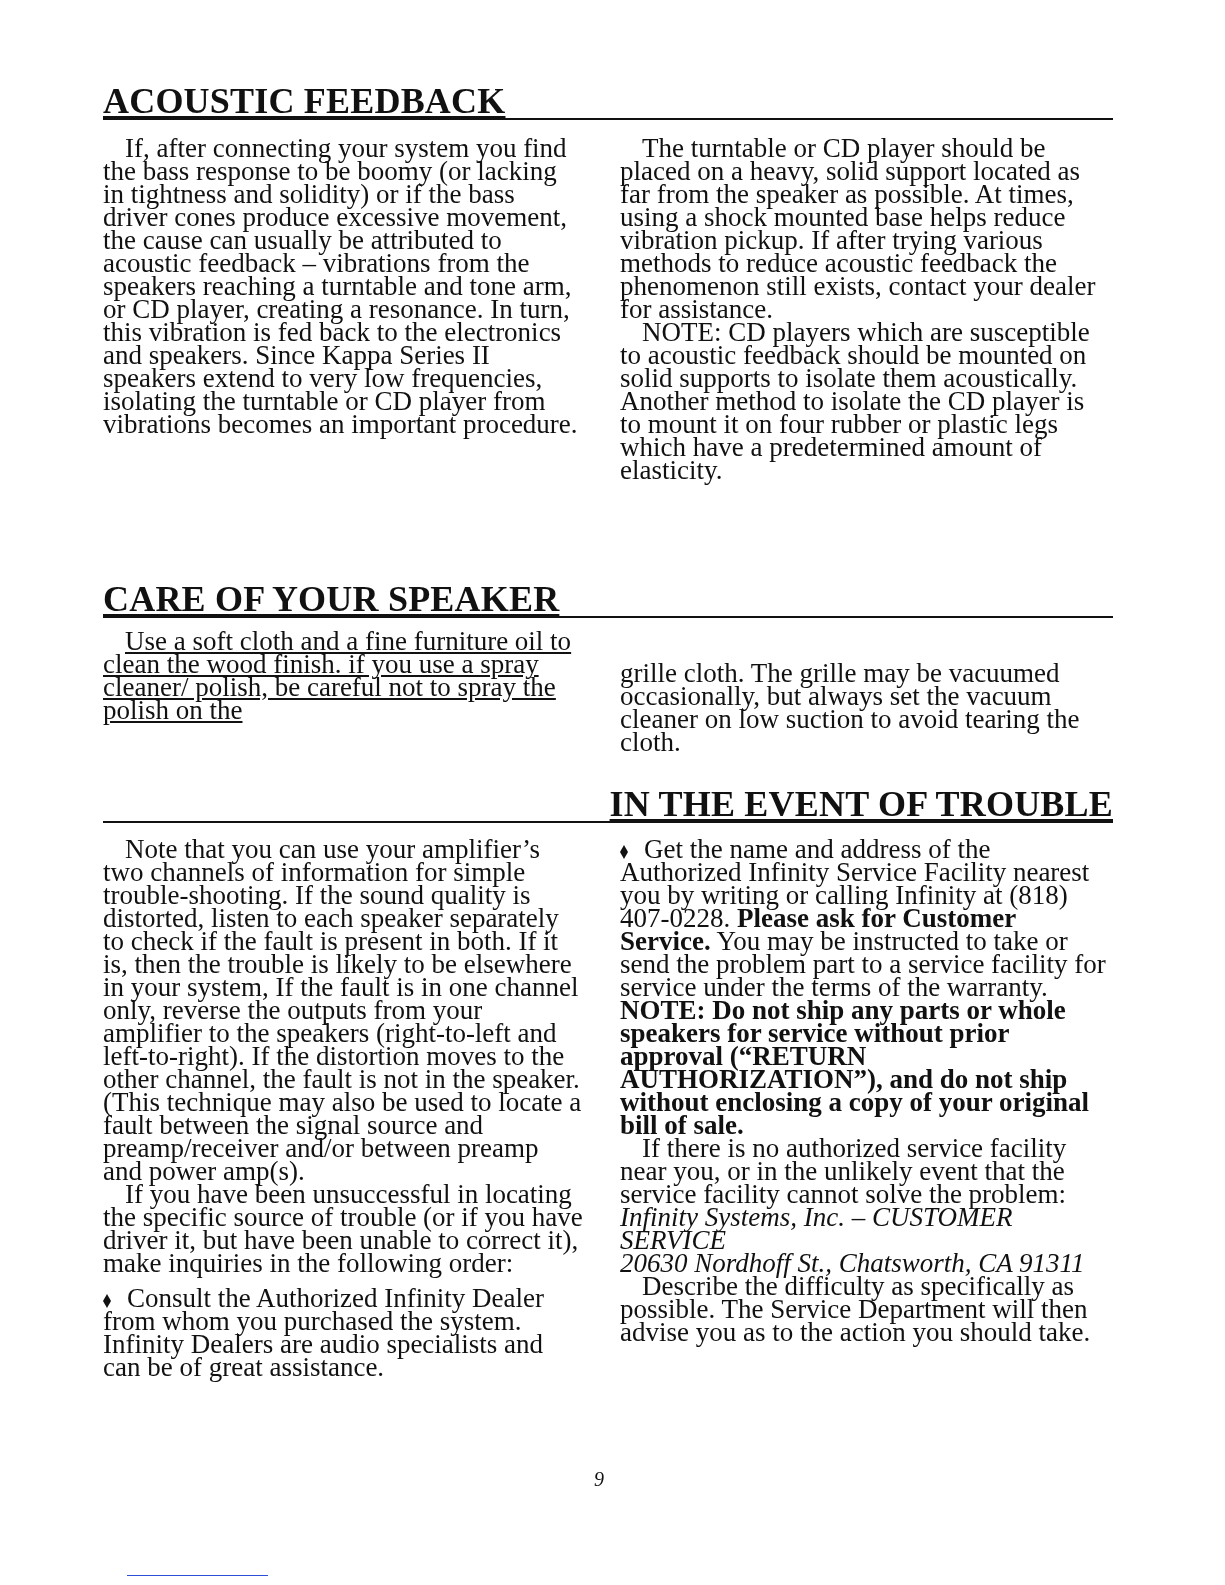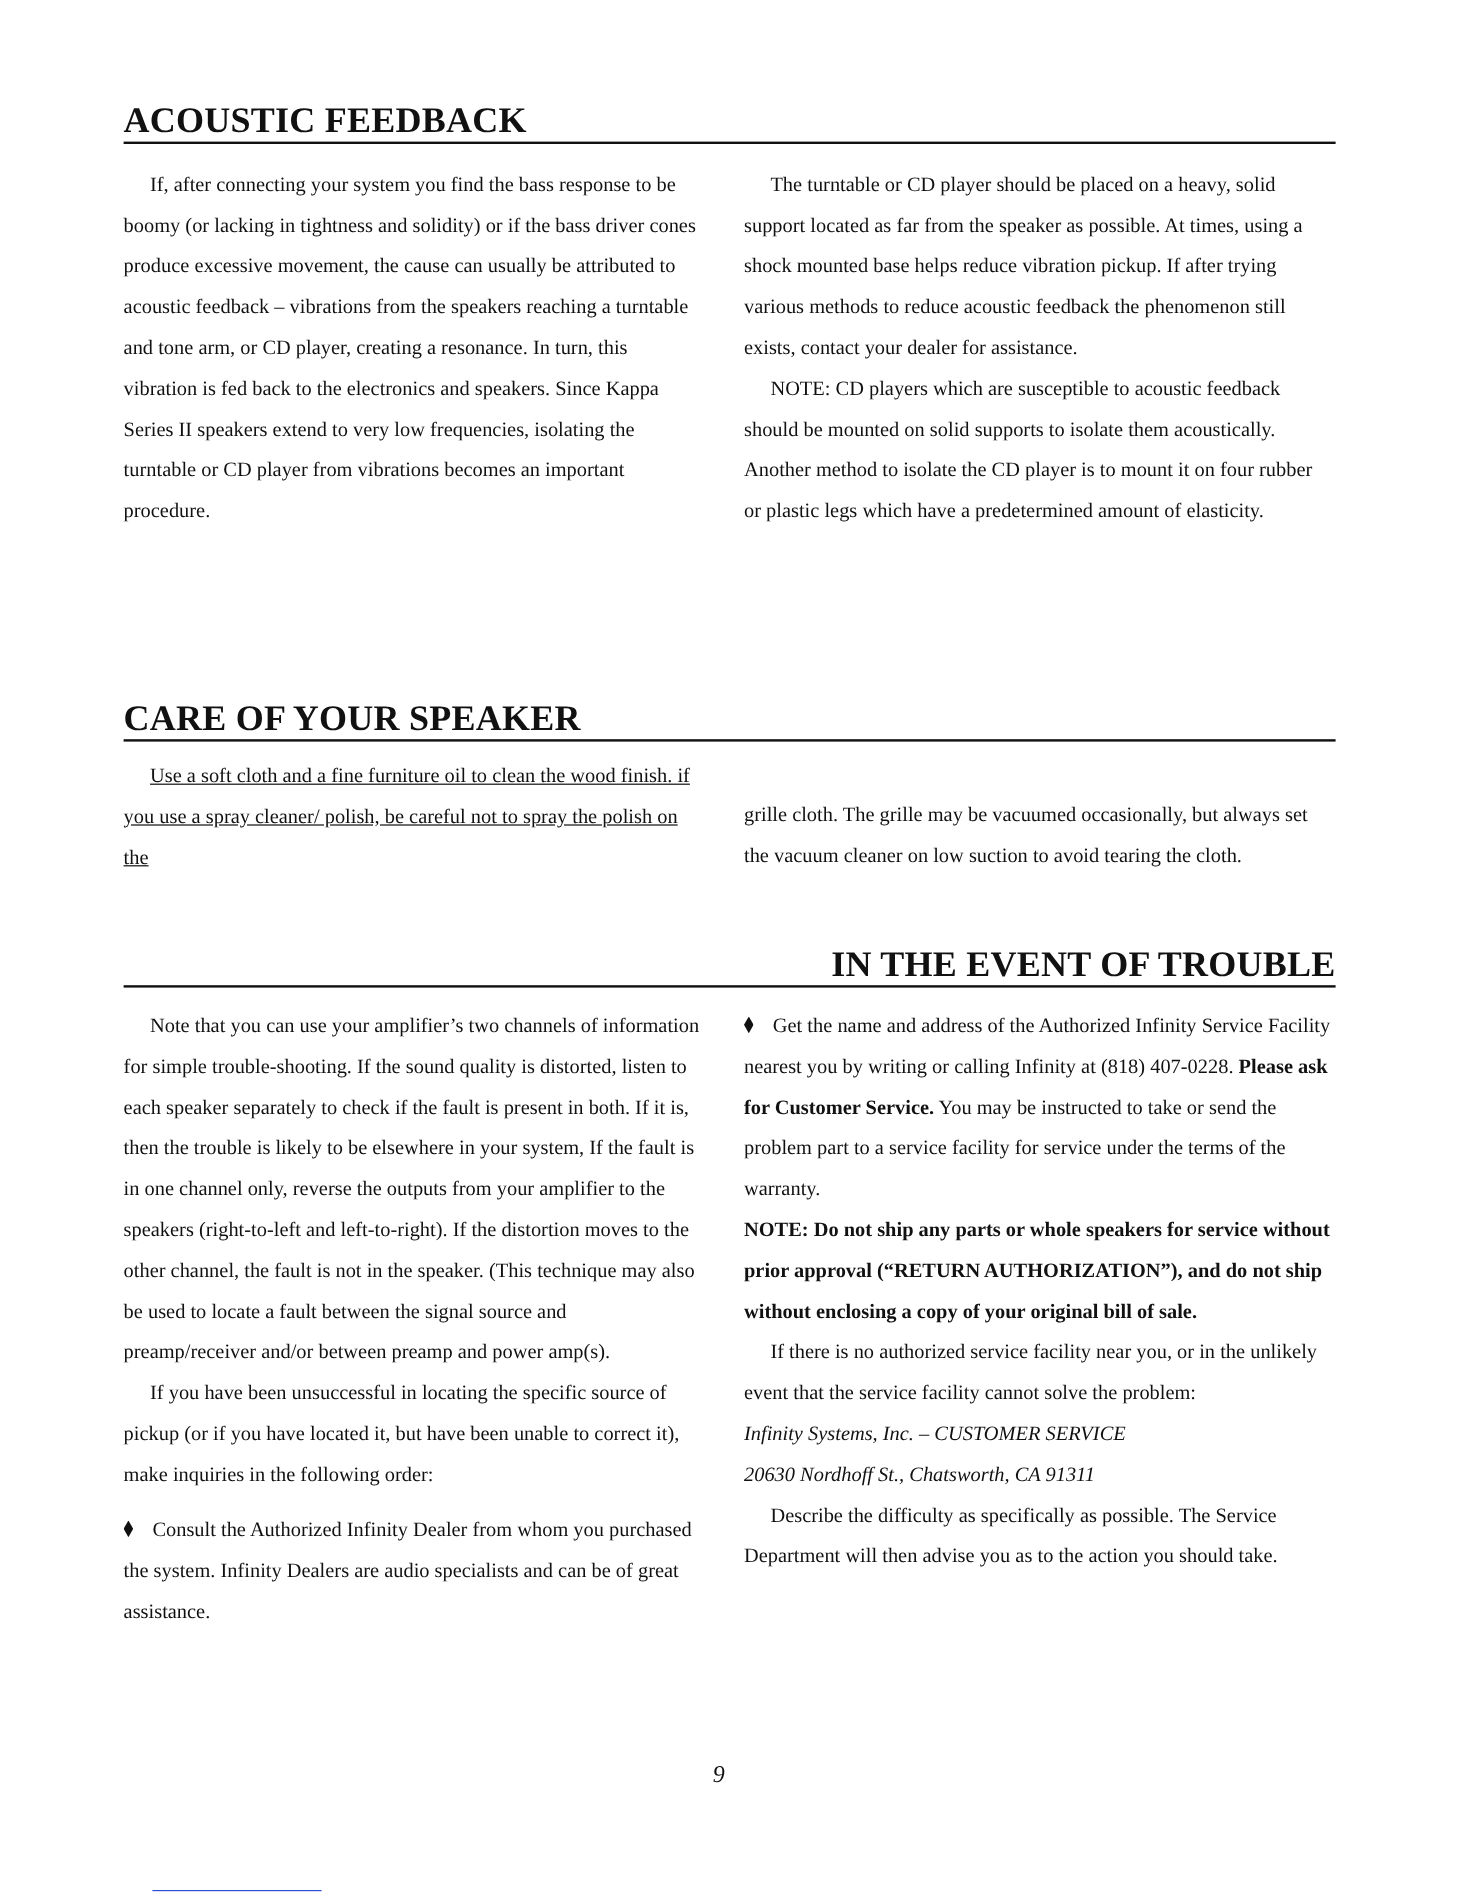--- a/index.html
+++ b/index.html
@@ -7,28 +7,28 @@
     width: 1225px; height: 1585px; position: relative; overflow: hidden;
     font-family: "Liberation Serif", "DejaVu Serif", serif;
     color: #111;
   }
   .section-head {
     position: absolute; left: 103px; width: 1010px;
     border-bottom: 2px solid #111;
     height: 34px;
   }
   .section-head h2 {
-    margin: 0; font-size: 30px; font-weight: bold;
+    margin: 0; font-size: 36px; font-weight: bold;
     line-height: 34px; letter-spacing: 0.2px;
     display: inline-block;
-    text-decoration-thickness: 2px;
+    text-decoration: underline; text-decoration-thickness: 2px;
     text-underline-offset: 3px;
   }
   .col {
-    position: absolute; font-size: 17px; line-height: 34px;
+    position: absolute; font-size: 27px; line-height: 23px;
   }
   .col p { margin: 0; }
   .indent { text-indent: 22px; }
   .left { left: 103px; width: 480px; }
   .right { left: 620px; width: 490px; }
   .bullet-line { margin-top: 12px !important; }
   .bullet {
     display: inline-block; width: 8px; height: 14px; background: #111;
     clip-path: polygon(50% 0, 100% 50%, 50% 100%, 0 50%);
     margin-right: 16px; vertical-align: -1px;
@@ -64,21 +64,21 @@
 </div>
 <div class="col right" style="top:630px;margin-top:32px;">
   <p>grille cloth. The grille may be vacuumed occasionally, but always set the vacuum cleaner on low suction to avoid tearing the cloth.</p>
 </div>
 
 <div class="section-head" style="top:787px;text-align:right;">
   <h2>IN THE EVENT OF TROUBLE</h2>
 </div>
 <div class="col left" style="top:838px;">
   <p class="indent">Note that you can use your amplifier’s two channels of information for simple trouble-shooting. If the sound quality is distorted, listen to each speaker separately to check if the fault is present in both. If it is, then the trouble is likely to be elsewhere in your system, If the fault is in one channel only, reverse the outputs from your amplifier to the speakers (right-to-left and left-to-right). If the distortion moves to the other channel, the fault is not in the speaker. (This technique may also be used to locate a fault between the signal source and preamp/receiver and/or between preamp and power amp(s).</p>
-  <p class="indent">If you have been unsuccessful in locating the specific source of pickup (or if you have located it, but have been unable to correct it), make inquiries in the following order:</p>
+  <p class="indent">If you have been unsuccessful in locating the specific source of trouble (or if you have driver it, but have been unable to correct it), make inquiries in the following order:</p>
   <p class="bullet-line"><span class="bullet"></span><span>Consult the Authorized Infinity Dealer from whom you purchased the system. Infinity Dealers are audio specialists and can be of great assistance.</span></p>
 </div>
 <div class="col right" style="top:838px;">
   <p><span class="bullet"></span><span>Get the name and address of the Authorized Infinity Service Facility nearest you by writing or calling Infinity at (818) 407-0228. </span><span class="bold">Please ask for Customer Service.</span><span> You may be instructed to take or send the problem part to a service facility for service under the terms of the warranty.</span></p>
   <p class="bold">NOTE: Do not ship any parts or whole speakers for service without prior approval (“RETURN AUTHORIZATION”), and do not ship without enclosing a copy of your original bill of sale.</p>
   <p class="indent">If there is no authorized service facility near you, or in the unlikely event that the service facility cannot solve the problem:</p>
   <p class="ital">Infinity Systems, Inc. – CUSTOMER SERVICE</p>
   <p class="ital">20630 Nordhoff St., Chatsworth, CA 91311</p>
   <p class="indent">Describe the difficulty as specifically as possible. The Service Department will then advise you as to the action you should take.</p>
 </div>

